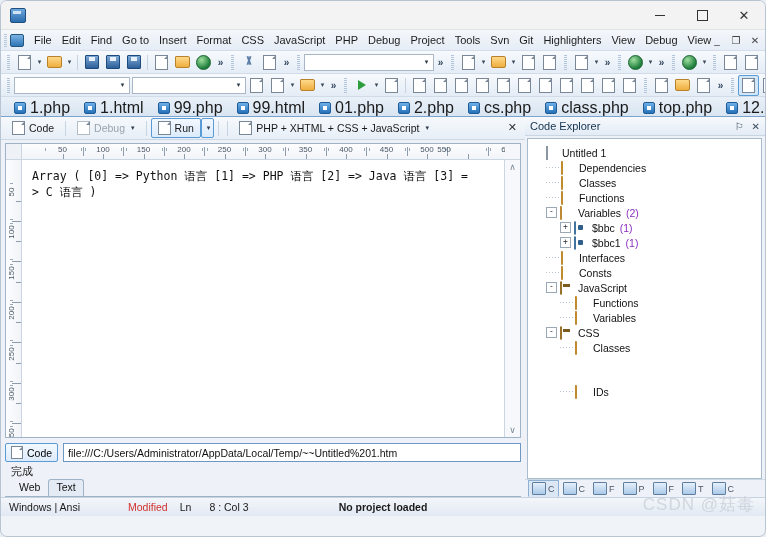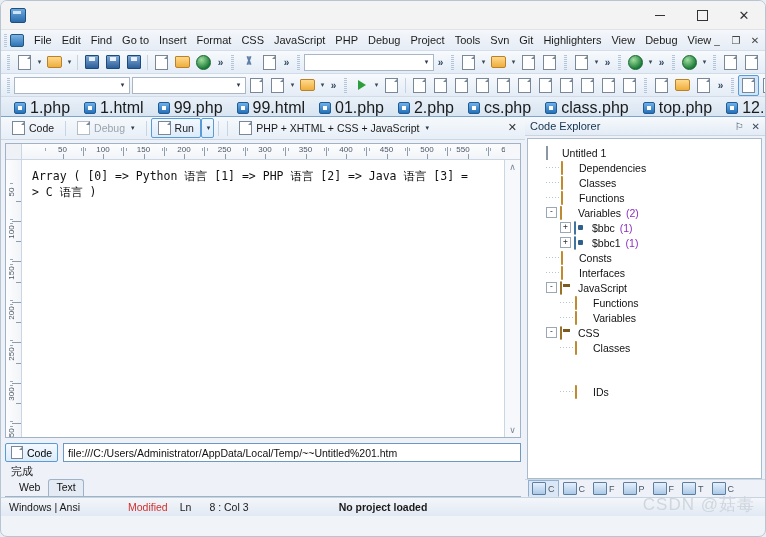--- a/index.html
+++ b/index.html
@@ -528,21 +528,21 @@
               <div class="hr-lab" style="left: 364.5px;">450</div>
               <div class="hr-tick" style="left: 364.5px; height: 5px;"></div>
               <div class="hr-dot" style="left: 346.5px;"></div>
               <div class="hr-dot" style="left: 382.5px;"></div>
               <div class="hr-tick" style="left: 384.5px; height: 9px; bottom: 3px;"></div>
               <div class="hr-lab" style="left: 405px;">500</div>
               <div class="hr-tick" style="left: 405px; height: 5px;"></div>
               <div class="hr-dot" style="left: 387px;"></div>
               <div class="hr-dot" style="left: 423px;"></div>
               <div class="hr-tick" style="left: 425px; height: 9px; bottom: 3px;"></div>
-              <div class="hr-lab" style="left: 441px;">550</div>
+              <div class="hr-lab" style="left: 422px;">550</div>
               <div class="hr-tick" style="left: 445.5px; height: 5px;"></div>
               <div class="hr-dot" style="left: 427.5px;"></div>
               <div class="hr-dot" style="left: 463.5px;"></div>
               <div class="hr-tick" style="left: 465.5px; height: 9px; bottom: 3px;"></div>
               <div class="hr-lab" style="left: 486px;">600</div>
               <div class="hr-dot" style="left: 468px;"></div>
             </div>
           <div style="width:15px;flex:none;background:#f5f7fa;"></div>
         </div>
         <div class="body-row">
@@ -652,26 +652,26 @@
           </div>
           <div class="node" style="padding-left: 32px;">
             <span class="exp">+</span>
             <span class="nico"><span class="i-var"></span></span>
             <span>$bbc1</span>
             <span class="cnt">(1)</span>
           </div>
           <div class="node" style="padding-left: 18px;">
             <span class="dots"></span>
             <span class="nico"><span class="i-folder"></span></span>
+            <span>Interfaces</span>
+          </div>
+          <div class="node" style="padding-left: 18px;">
+            <span class="dots"></span>
+            <span class="nico"><span class="i-folder"></span></span>
             <span>Consts</span>
-          </div>
-          <div class="node" style="padding-left: 18px;">
-            <span class="dots"></span>
-            <span class="nico"><span class="i-folder"></span></span>
-            <span>Interfaces</span>
           </div>
           <div class="node" style="padding-left: 18px;">
             <span class="exp">-</span>
             <span class="nico"><span class="i-lang"></span></span>
             <span>JavaScript</span>
           </div>
           <div class="node" style="padding-left: 32px;">
             <span class="dots"></span>
             <span class="nico"><span class="i-folder"></span></span>
             <span>Functions</span>

